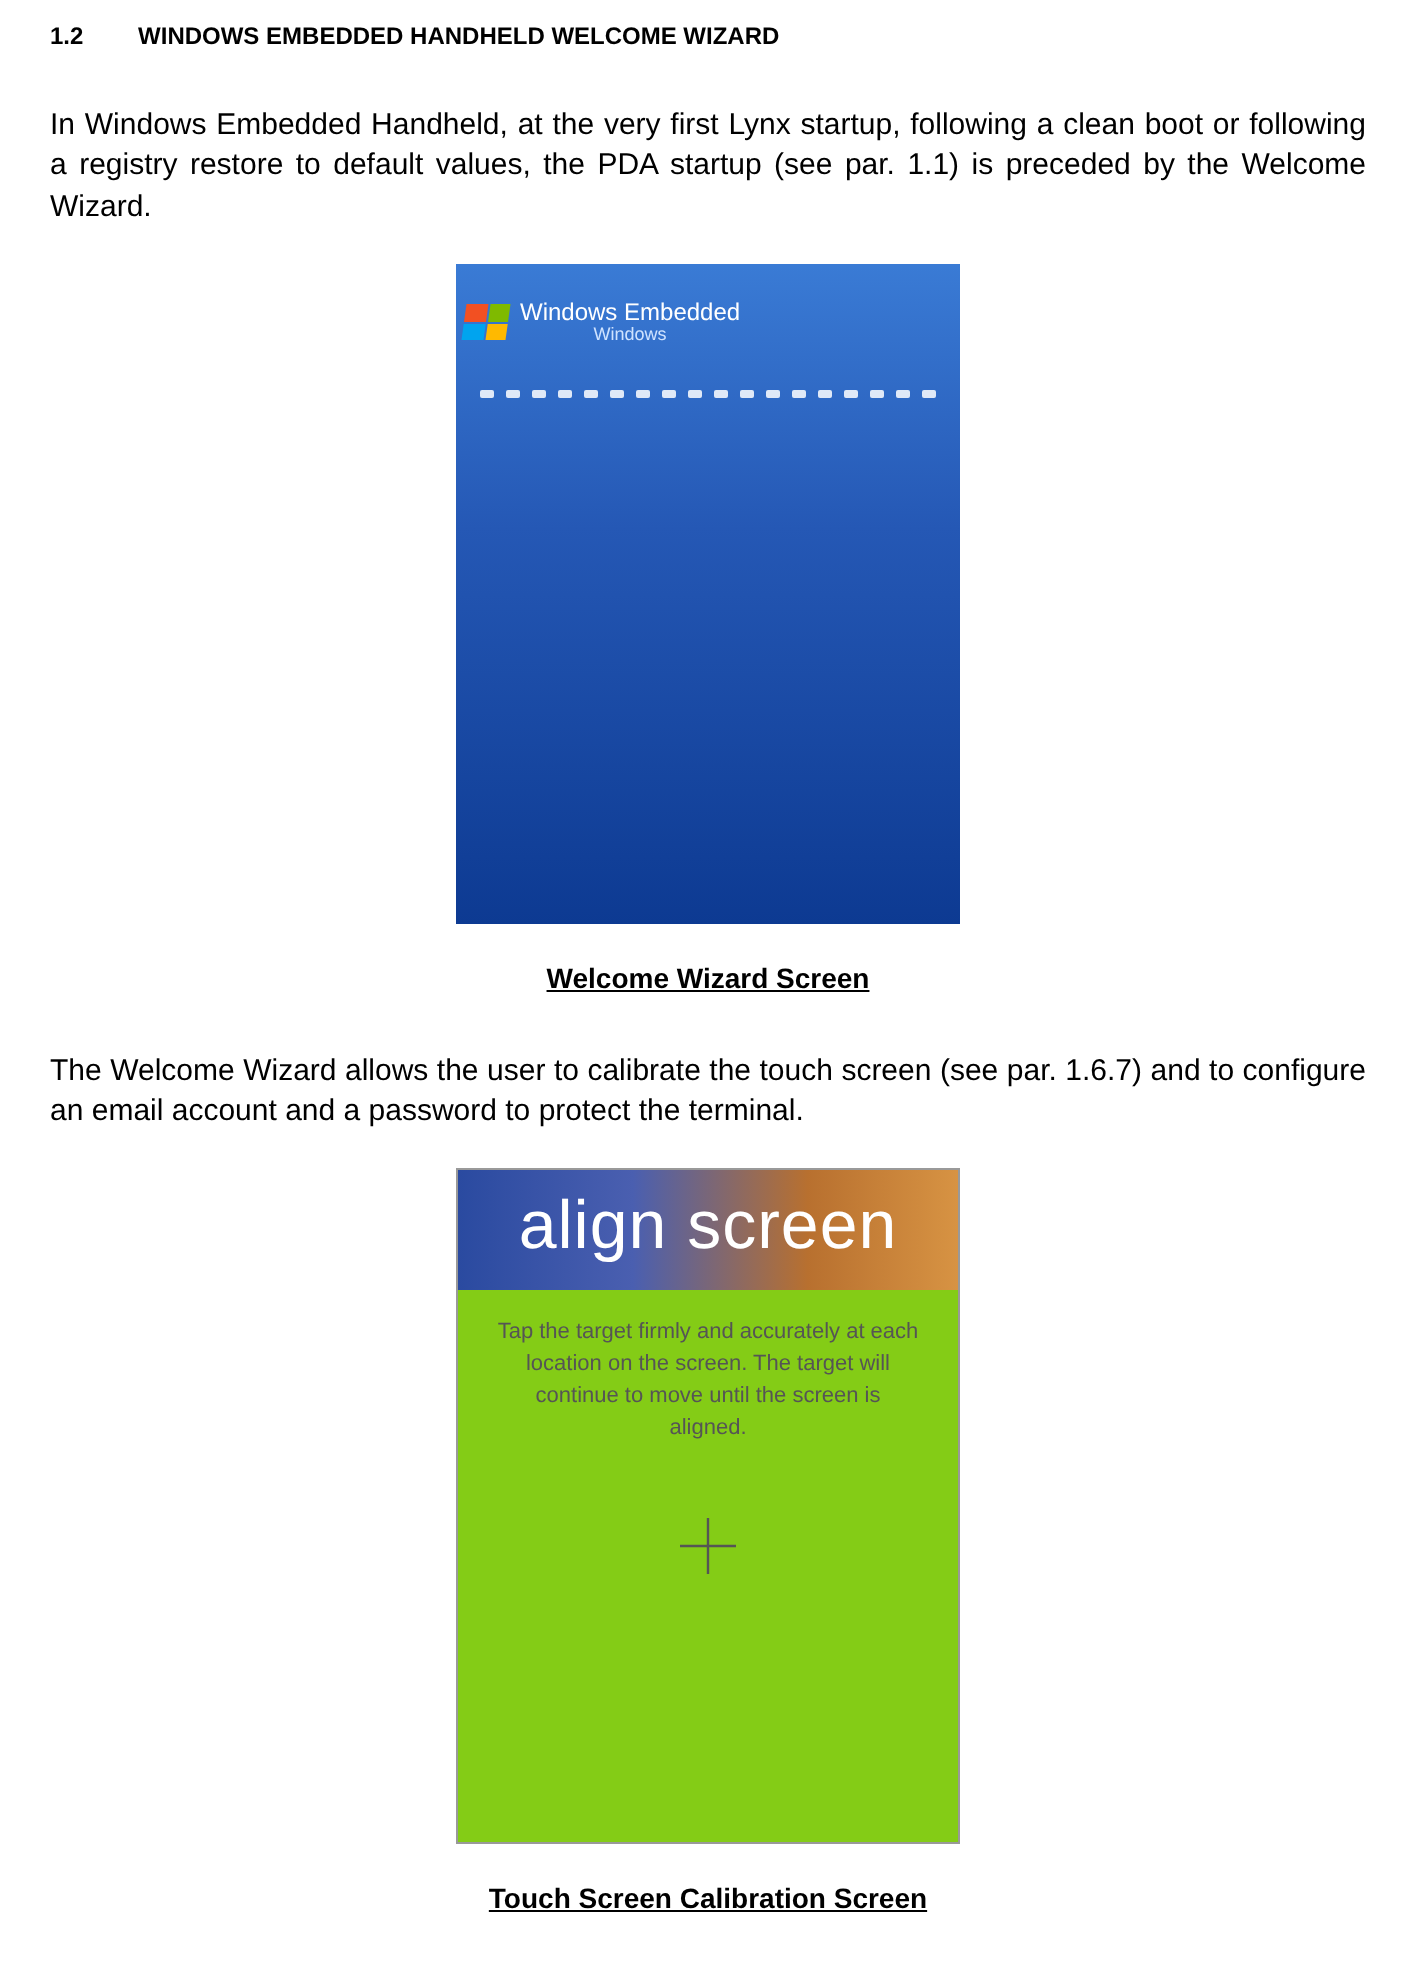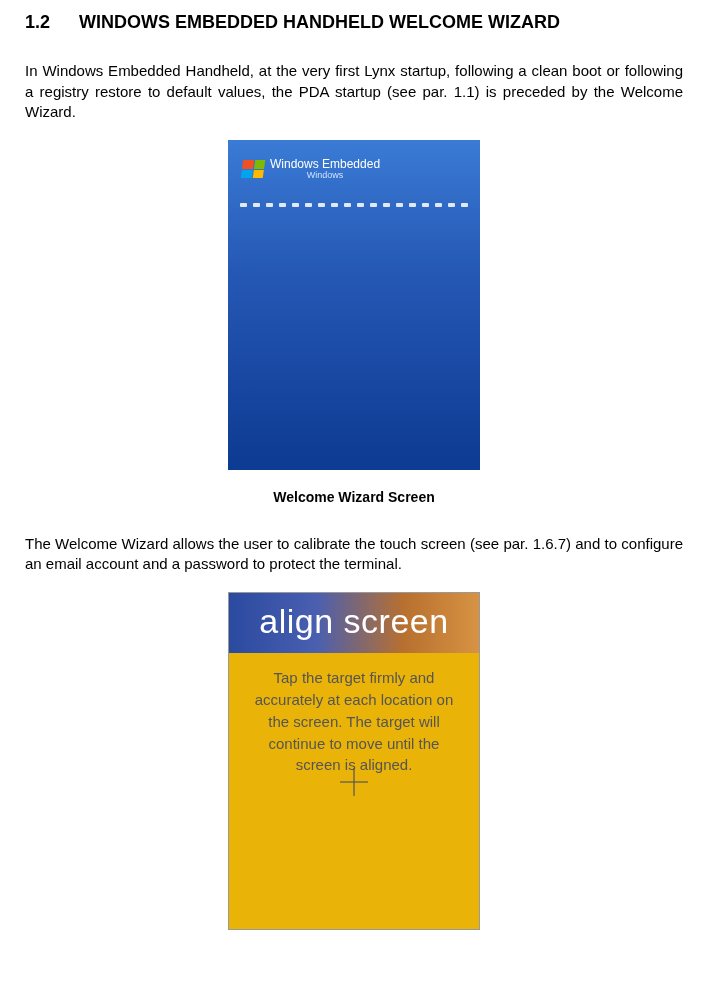--- a/index.html
+++ b/index.html
@@ -5,21 +5,21 @@
     * { margin: 0; padding: 0; box-sizing: border-box; }
     body {
       width: 708px;
       font-family: Arial, Helvetica, sans-serif;
       color: #000;
       padding: 10px 25px;
       font-size: 15px;
       line-height: 1.35;
     }
     .heading {
-      font-size: 18px;
+      font-size: 12px;
       font-weight: bold;
       margin-bottom: 18px;
     }
     .heading-num { display: inline-block; margin-right: 24px; }
     .para {
       text-align: justify;
       margin-bottom: 18px;
       margin-top: 27px;
     }
     .fig-wrap {
@@ -30,21 +30,21 @@
       width: 252px;
       height: 330px;
       margin: 0 auto;
       background: linear-gradient(180deg, #3a7bd5 0%, #2558b5 40%, #0d3a92 100%);
       position: relative;
       overflow: hidden;
     }
     .sh1-topbar {
       position: absolute;
       top: 18px;
-      left: 14px;
+      left: 4px;
       display: flex;
       align-items: center;
       gap: 6px;
     }
     .win-flag {
       width: 22px;
       height: 18px;
       display: grid;
       grid-template-columns: 1fr 1fr;
       grid-template-rows: 1fr 1fr;
@@ -69,44 +69,45 @@
     }
     .sh1-dots span {
       width: 7px; height: 4px;
       background: rgba(255,255,255,0.85);
       border-radius: 1px;
     }
     .caption {
       font-weight: bold;
       font-size: 14px;
       margin-top: 18px;
+      text-decoration: underline;
     }
     .screenshot2 {
       width: 252px;
       height: 338px;
       margin: 0 auto;
       border: 1px solid #999;
-      background: #eab308;
+      background: #84cc16;
       position: relative;
       overflow: hidden;
     }
     .sh2-header {
       height: 60px;
       background: linear-gradient(90deg, #2a4aa0 0%, #4a5fb0 35%, #b8702f 70%, #d79343 100%);
       color: #fff;
       font-family: "Segoe UI Light", "Segoe UI", Arial, sans-serif;
       font-size: 34px;
       font-weight: 300;
       padding: 6px 10px 0 10px;
       letter-spacing: 0.5px;
     }
     .sh2-body {
       padding: 14px 18px;
       color: #555;
-      font-size: 15px;
+      font-size: 11px;
       line-height: 1.45;
       font-family: "Segoe UI", Tahoma, sans-serif;
     }
     .sh2-cross {
       position: absolute;
       left: 50%;
       top: 56%;
       transform: translate(-50%, -50%);
     }
     .sh2-cross svg { display: block; }
@@ -165,13 +166,14 @@
   <div class="screenshot2">
     <div class="sh2-header">align screen</div>
     <div class="sh2-body">Tap the target firmly and accurately at each location on the screen. The target will continue to move until the screen is aligned.</div>
     <div class="sh2-cross">
       <svg width="30" height="30" viewBox="0 0 30 30">
         <line x1="15" y1="1" x2="15" y2="29" stroke="#555" stroke-width="1.2"></line>
         <line x1="1" y1="15" x2="29" y2="15" stroke="#555" stroke-width="1.2"></line>
       </svg>
     </div>
   </div>
+  <div class="caption">Touch Screen Calibration Screen</div>
 </div>
 
 </body></html>

